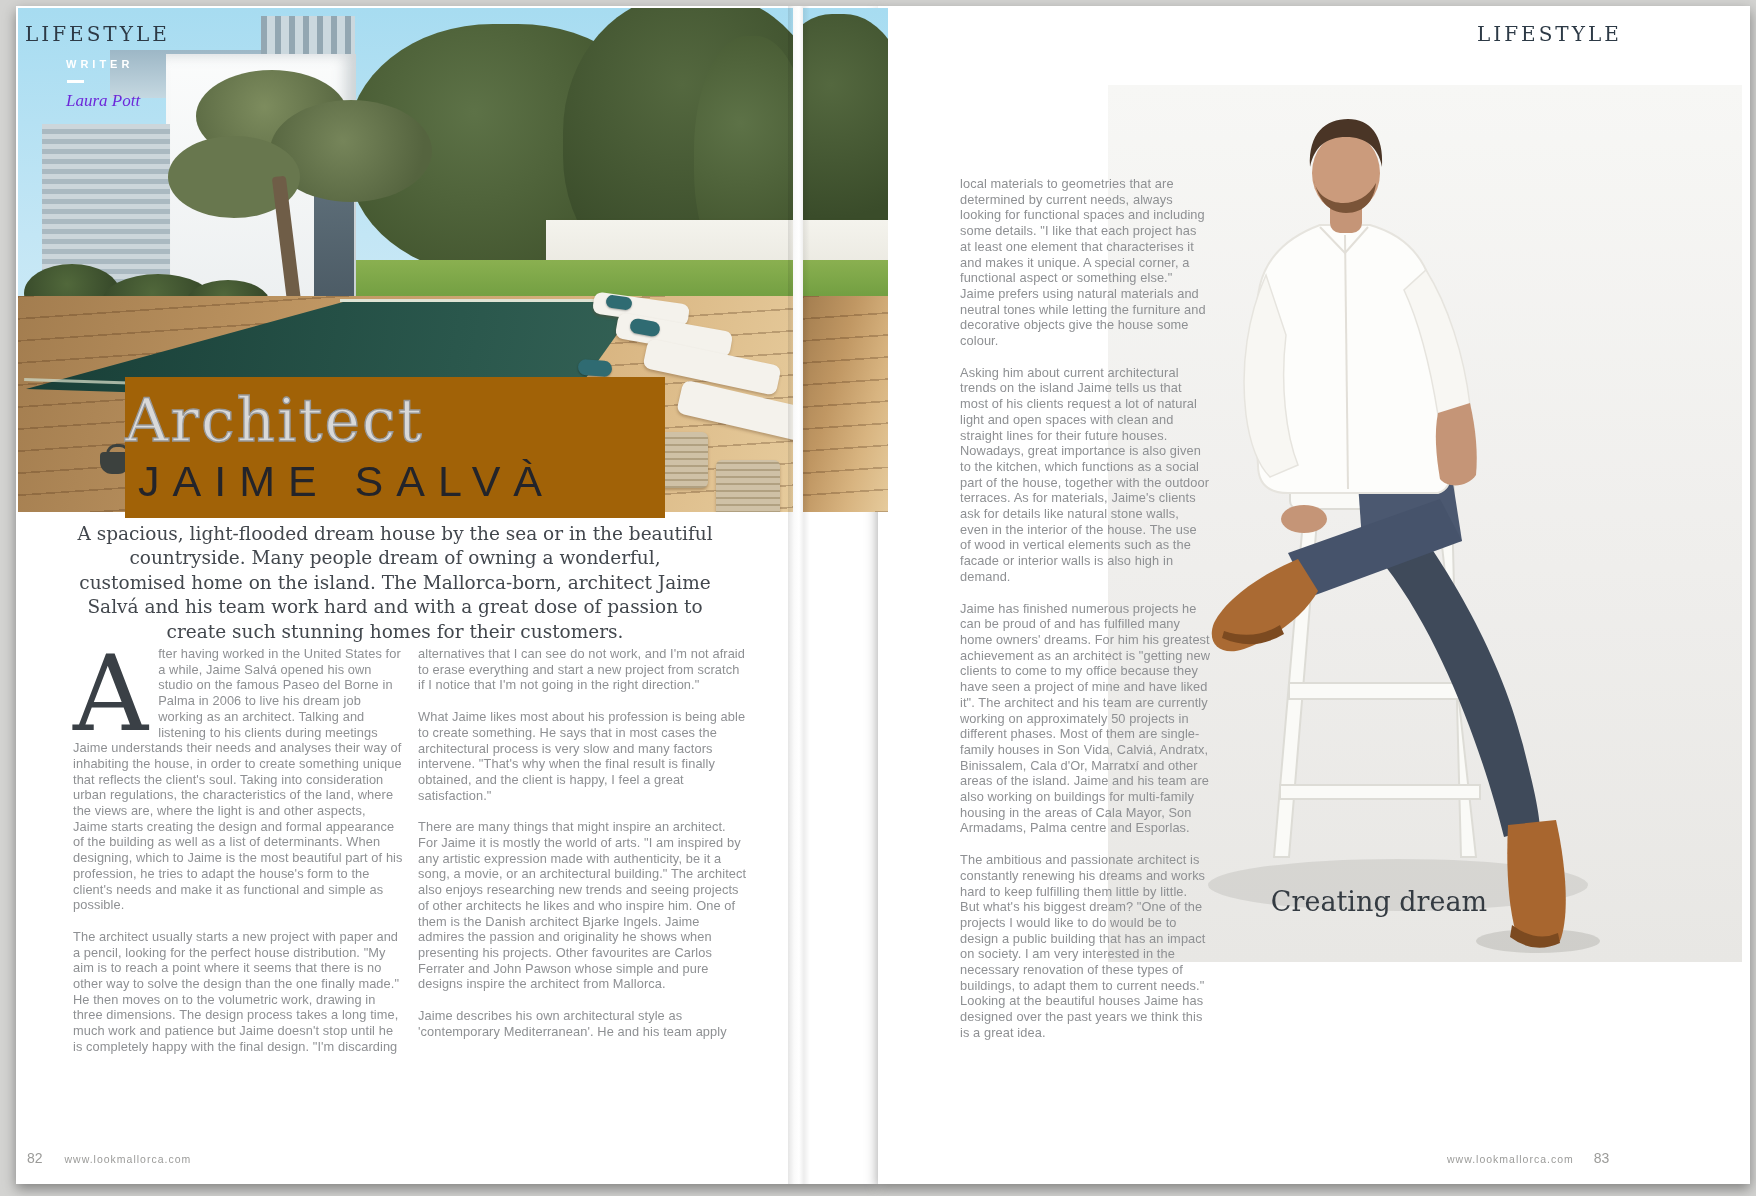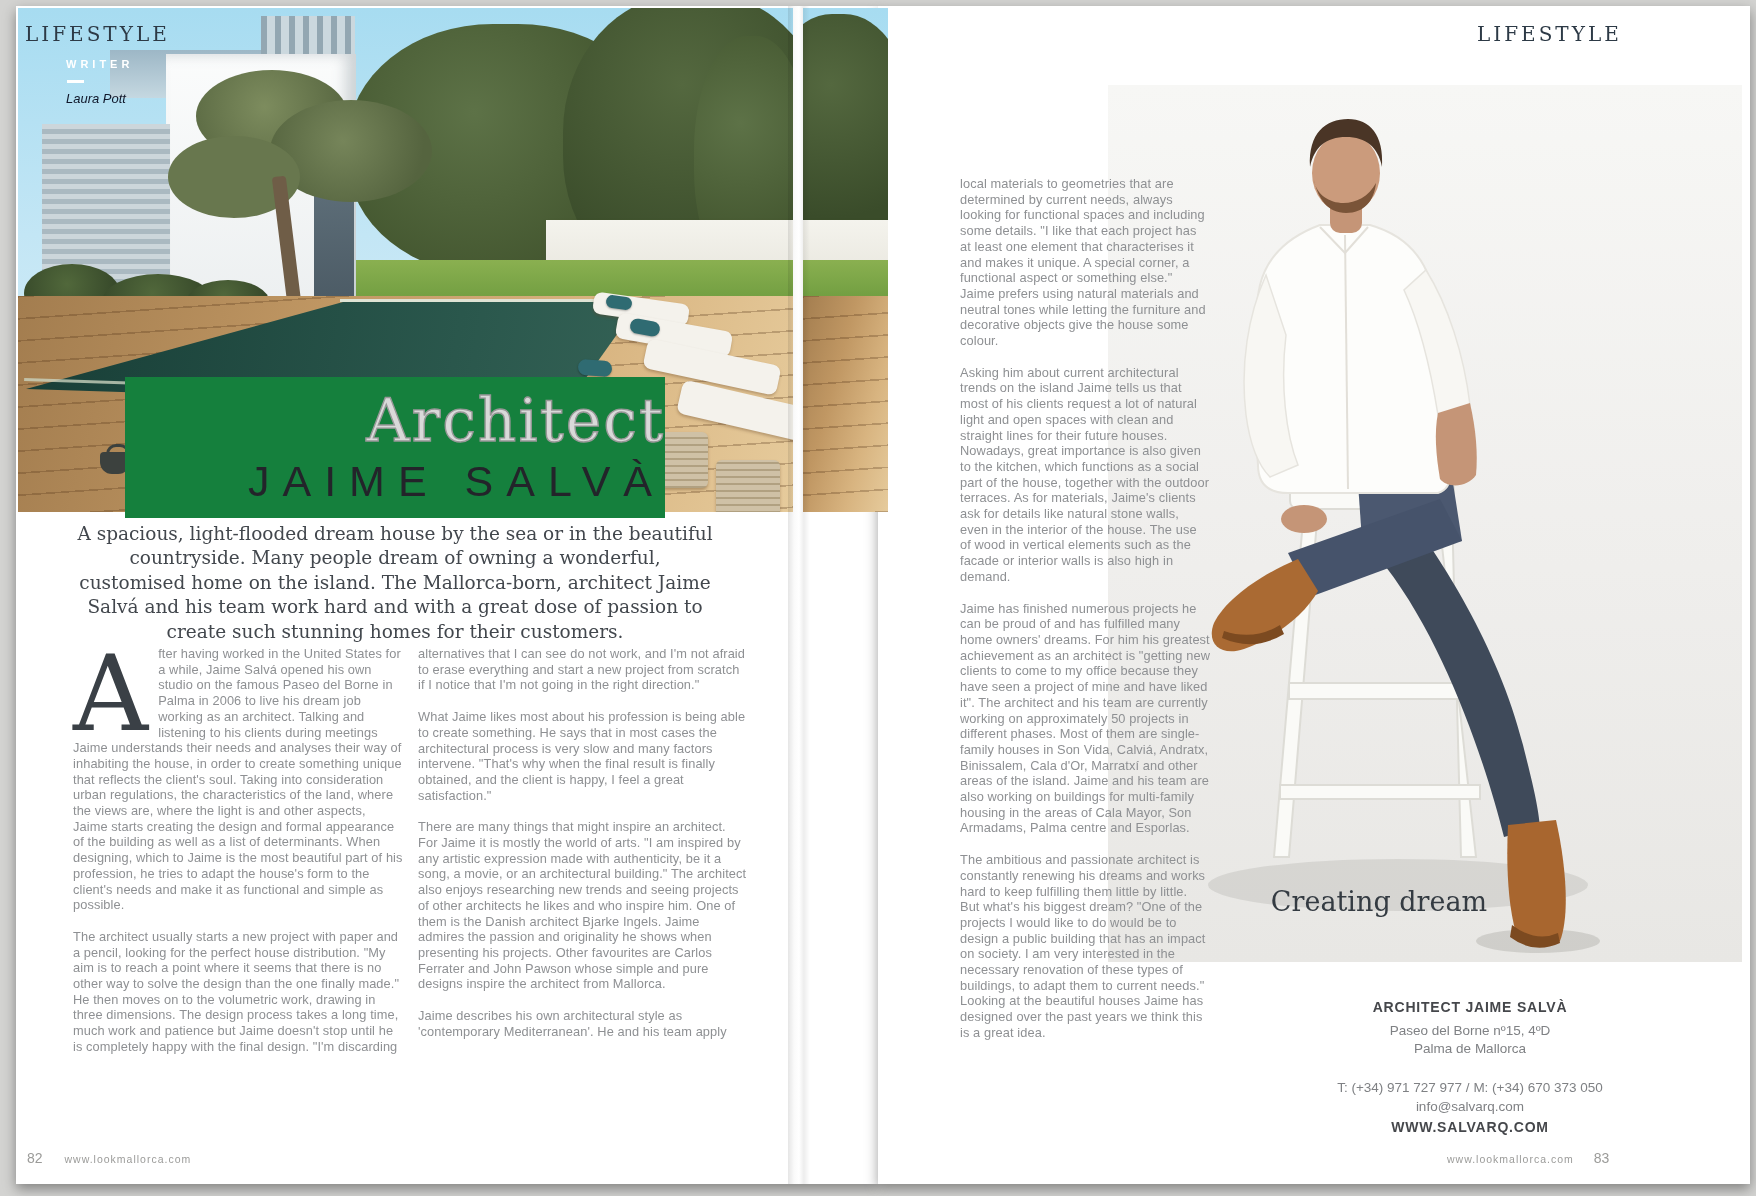--- a/index.html
+++ b/index.html
@@ -6,21 +6,21 @@
   #spread{position:relative;width:1756px;height:1196px;background:#d3d3d1;overflow:hidden;
           font-family:"Liberation Sans",sans-serif;}
   .page{position:absolute;top:6px;height:1178px;background:#ffffff;box-shadow:0 5px 12px rgba(0,0,0,.38);}
   .page-left{left:16px;width:862px;}
   .page-right{left:878px;width:872px;}
   .abs{position:absolute;}
   
   .lifestyle{font-family:"DejaVu Serif",serif;font-size:20px;letter-spacing:3px;color:#2d3a46;}
   .writer-label{font-size:11px;font-weight:bold;letter-spacing:4px;color:#ffffff;}
   .writer-rule{width:17px;height:3px;background:#ffffff;}
-  .writer-name{font-family:Liberation Sans, sans-serif;font-style:italic;font-size:13px;color:#0f172a;}
+  .writer-name{font-family:Liberation Serif, serif;font-style:italic;font-size:17px;color:#6d28d9;}
   .title-outline{font-family:"DejaVu Serif",serif;font-size:60px;color:#d9d9d9;
                  -webkit-text-stroke:1.4px #979797;letter-spacing:2px;}
   .title-name{font-family:"Liberation Sans",sans-serif;font-weight:300;font-size:43px;
               letter-spacing:13px;color:#23242a;}
   .intro{font-family:"DejaVu Serif",serif;font-size:18.5px;line-height:1.32;color:#42474d;text-align:center;}
   .bodycol{font-size:12.8px;line-height:15.7px;color:#8e9093;letter-spacing:.1px;}
   .bodycol p{margin:16px 0 14px 0;}
   .dropcap{float:left;font-family:"DejaVu Serif",serif;font-size:104px;line-height:84px;
            padding:6px 10px 0 0;color:#3a4046;}
   .caption{font-family:"DejaVu Serif",serif;font-size:27px;line-height:1.18;color:#343b42;text-align:center;}
@@ -117,21 +117,21 @@
   <div class="abs" style="left:788px;top:6px;width:22px;height:1178px;background:linear-gradient(90deg,rgba(0,0,0,.10) 0%,rgba(0,0,0,.02) 28%,rgba(255,255,255,0) 50%,rgba(0,0,0,.07) 72%,rgba(0,0,0,0) 100%);"></div>
 
   <div class="abs lifestyle" style="left:25px;top:22px;">LIFESTYLE</div>
 
   <div class="abs" style="left:66px;top:58px;">
     <div class="writer-label">WRITER</div>
     <div class="writer-rule" style="margin:10px 0 8px 1px;"></div>
     <div class="writer-name">Laura Pott</div>
   </div>
 
-  <div class="abs" style="left:125px;top:377px;width:540px;height:141px;background:#15803d;text-align:right;">
+  <div class="abs" style="left:125px;top:377px;width:540px;height:141px;background:#a16207;text-align:left;">
     <div class="title-outline" style="margin-top:8px;">Architect</div>
     <div class="title-name" style="margin-top:2px;padding-left:13px;">JAIME SALVÀ</div>
   </div>
 
   <div class="abs intro" style="left:75px;top:522px;width:640px;">A spacious, light-flooded dream house by the sea or in the beautiful countryside. Many people dream of owning a wonderful, customised home on the island. The Mallorca-born, architect Jaime Salvá and his team work hard and with a great dose of passion to create such stunning homes for their customers.</div>
 
   <div class="abs bodycol" style="left:73px;top:630px;width:330px;">
     <p><span class="dropcap">A</span><span>fter having worked in the United States for a while, Jaime Salvá opened his own studio on the famous Paseo del Borne in Palma in 2006 to live his dream job working as an architect. Talking and listening to his clients during meetings Jaime understands their needs and analyses their way of inhabiting the house, in order to create something unique that reflects the client's soul. Taking into consideration urban regulations, the characteristics of the land, where the views are, where the light is and other aspects, Jaime starts creating the design and formal appearance of the building as well as a list of determinants. When designing, which to Jaime is the most beautiful part of his profession, he tries to adapt the house's form to the client's needs and make it as functional and simple as possible.</span></p>
     <p>The architect usually starts a new project with paper and a pencil, looking for the perfect house distribution. "My aim is to reach a point where it seems that there is no other way to solve the design than the one finally made." He then moves on to the volumetric work, drawing in three dimensions. The design process takes a long time, much work and patience but Jaime doesn't stop until he is completely happy with the final design. "I'm discarding</p>
   </div>
@@ -191,27 +191,19 @@
     <div>Creating dream</div>
   </div>
 
   <div class="abs bodycol" style="left:960px;top:160px;width:250px;">
     <p>local materials to geometries that are determined by current needs, always looking for functional spaces and including some details. "I like that each project has at least one element that characterises it and makes it unique. A special corner, a functional aspect or something else." Jaime prefers using natural materials and neutral tones while letting the furniture and decorative objects give the house some colour.</p>
     <p>Asking him about current architectural trends on the island Jaime tells us that most of his clients request a lot of natural light and open spaces with clean and straight lines for their future houses. Nowadays, great importance is also given to the kitchen, which functions as a social part of the house, together with the outdoor terraces. As for materials, Jaime's clients ask for details like natural stone walls, even in the interior of the house. The use of wood in vertical elements such as the facade or interior walls is also high in demand.</p>
     <p>Jaime has finished numerous projects he can be proud of and has fulfilled many home owners' dreams. For him his greatest achievement as an architect is "getting new clients to come to my office because they have seen a project of mine and have liked it". The architect and his team are currently working on approximately 50 projects in different phases. Most of them are single-family houses in Son Vida, Calviá, Andratx, Binissalem, Cala d'Or, Marratxí and other areas of the island. Jaime and his team are also working on buildings for multi-family housing in the areas of Cala Mayor, Son Armadams, Palma centre and Esporlas.</p>
     <p>The ambitious and passionate architect is constantly renewing his dreams and works hard to keep fulfilling them little by little. But what's his biggest dream? "One of the projects I would like to do would be to design a public building that has an impact on society. I am very interested in the necessary renovation of these types of buildings, to adapt them to current needs." Looking at the beautiful houses Jaime has designed over the past years we think this is a great idea.</p>
   </div>
 
-  <div class="abs contact" style="left:1285px;top:998px;width:370px;">
-    <div class="strong">ARCHITECT JAIME SALVÀ</div>
-    <div style="margin-top:5px;">Paseo del Borne nº15, 4ºD</div>
-    <div>Palma de Mallorca</div>
-    <div style="margin-top:21px;">T: (+34) 971 727 977 / M: (+34) 670 373 050</div>
-    <div>info@salvarq.com</div>
-    <div class="strong" style="margin-top:2px;">WWW.SALVARQ.COM</div>
-  </div>
 
   <div class="abs footer" style="left:1447px;top:1150px;width:282px;text-align:left;">
     <span>www.lookmallorca.com</span>
     <span class="pnum" style="margin-left:16px;">83</span>
   </div>
 
 </div>
 
 </body></html>

